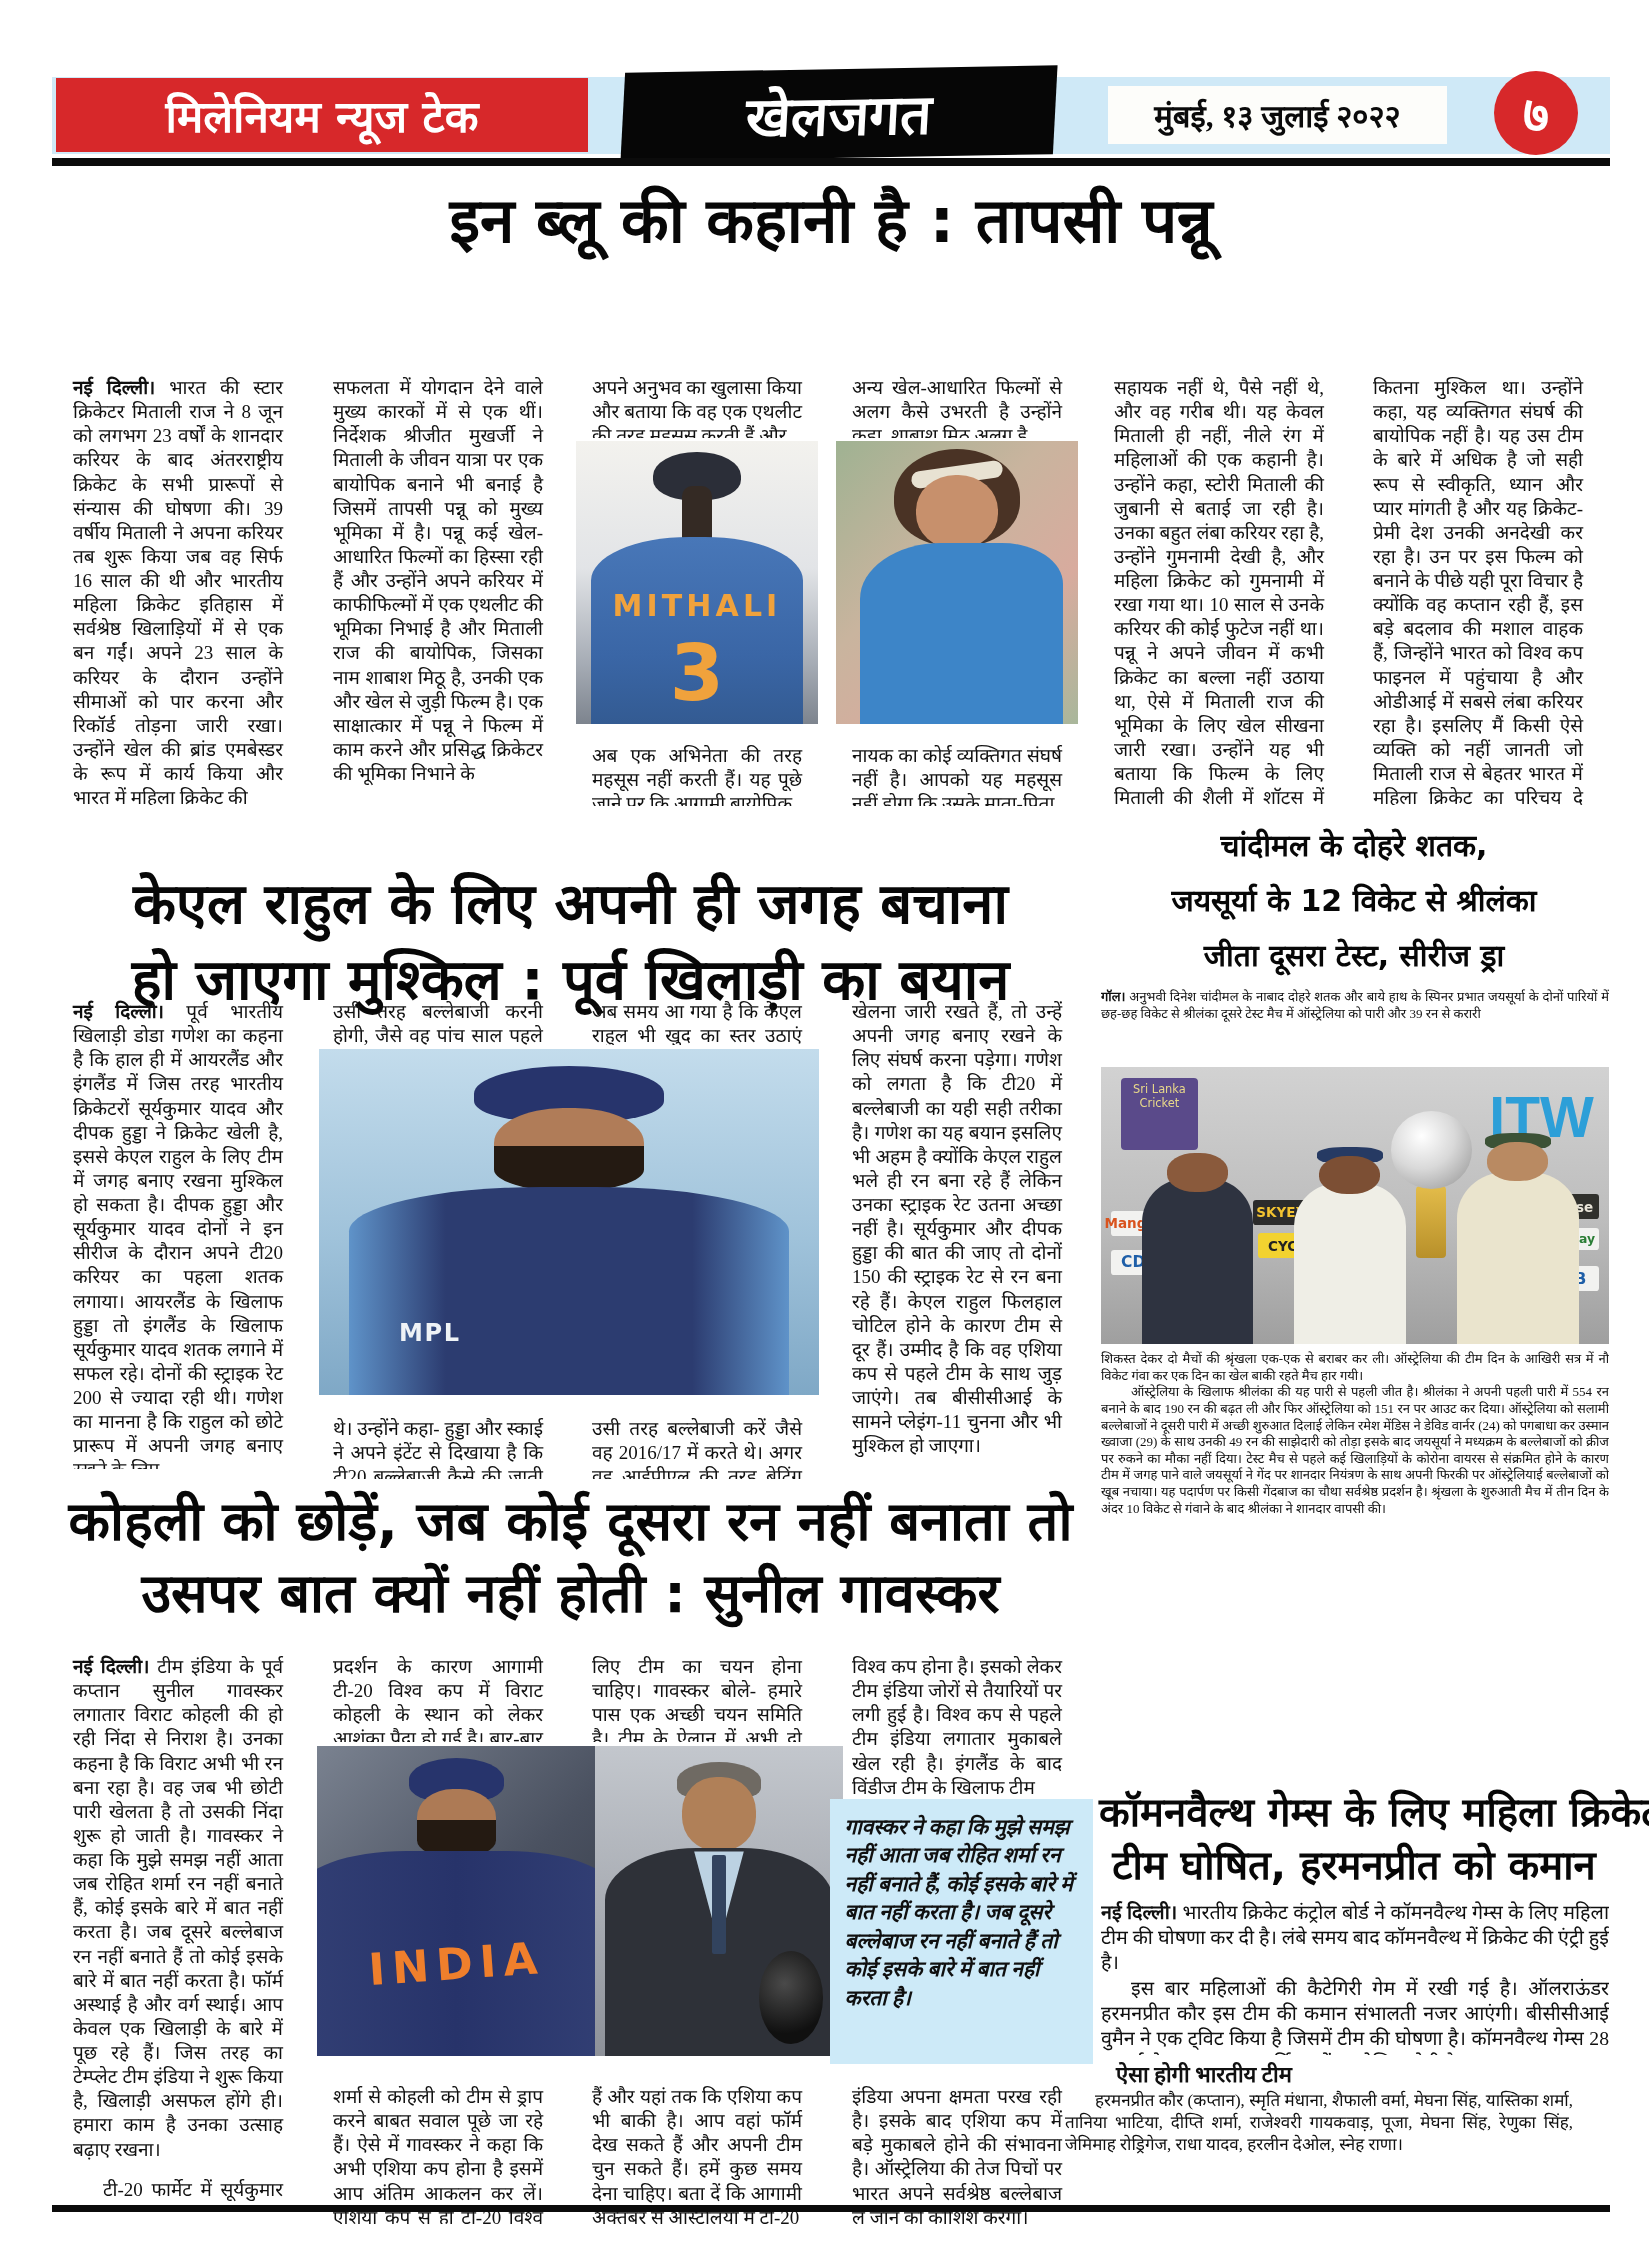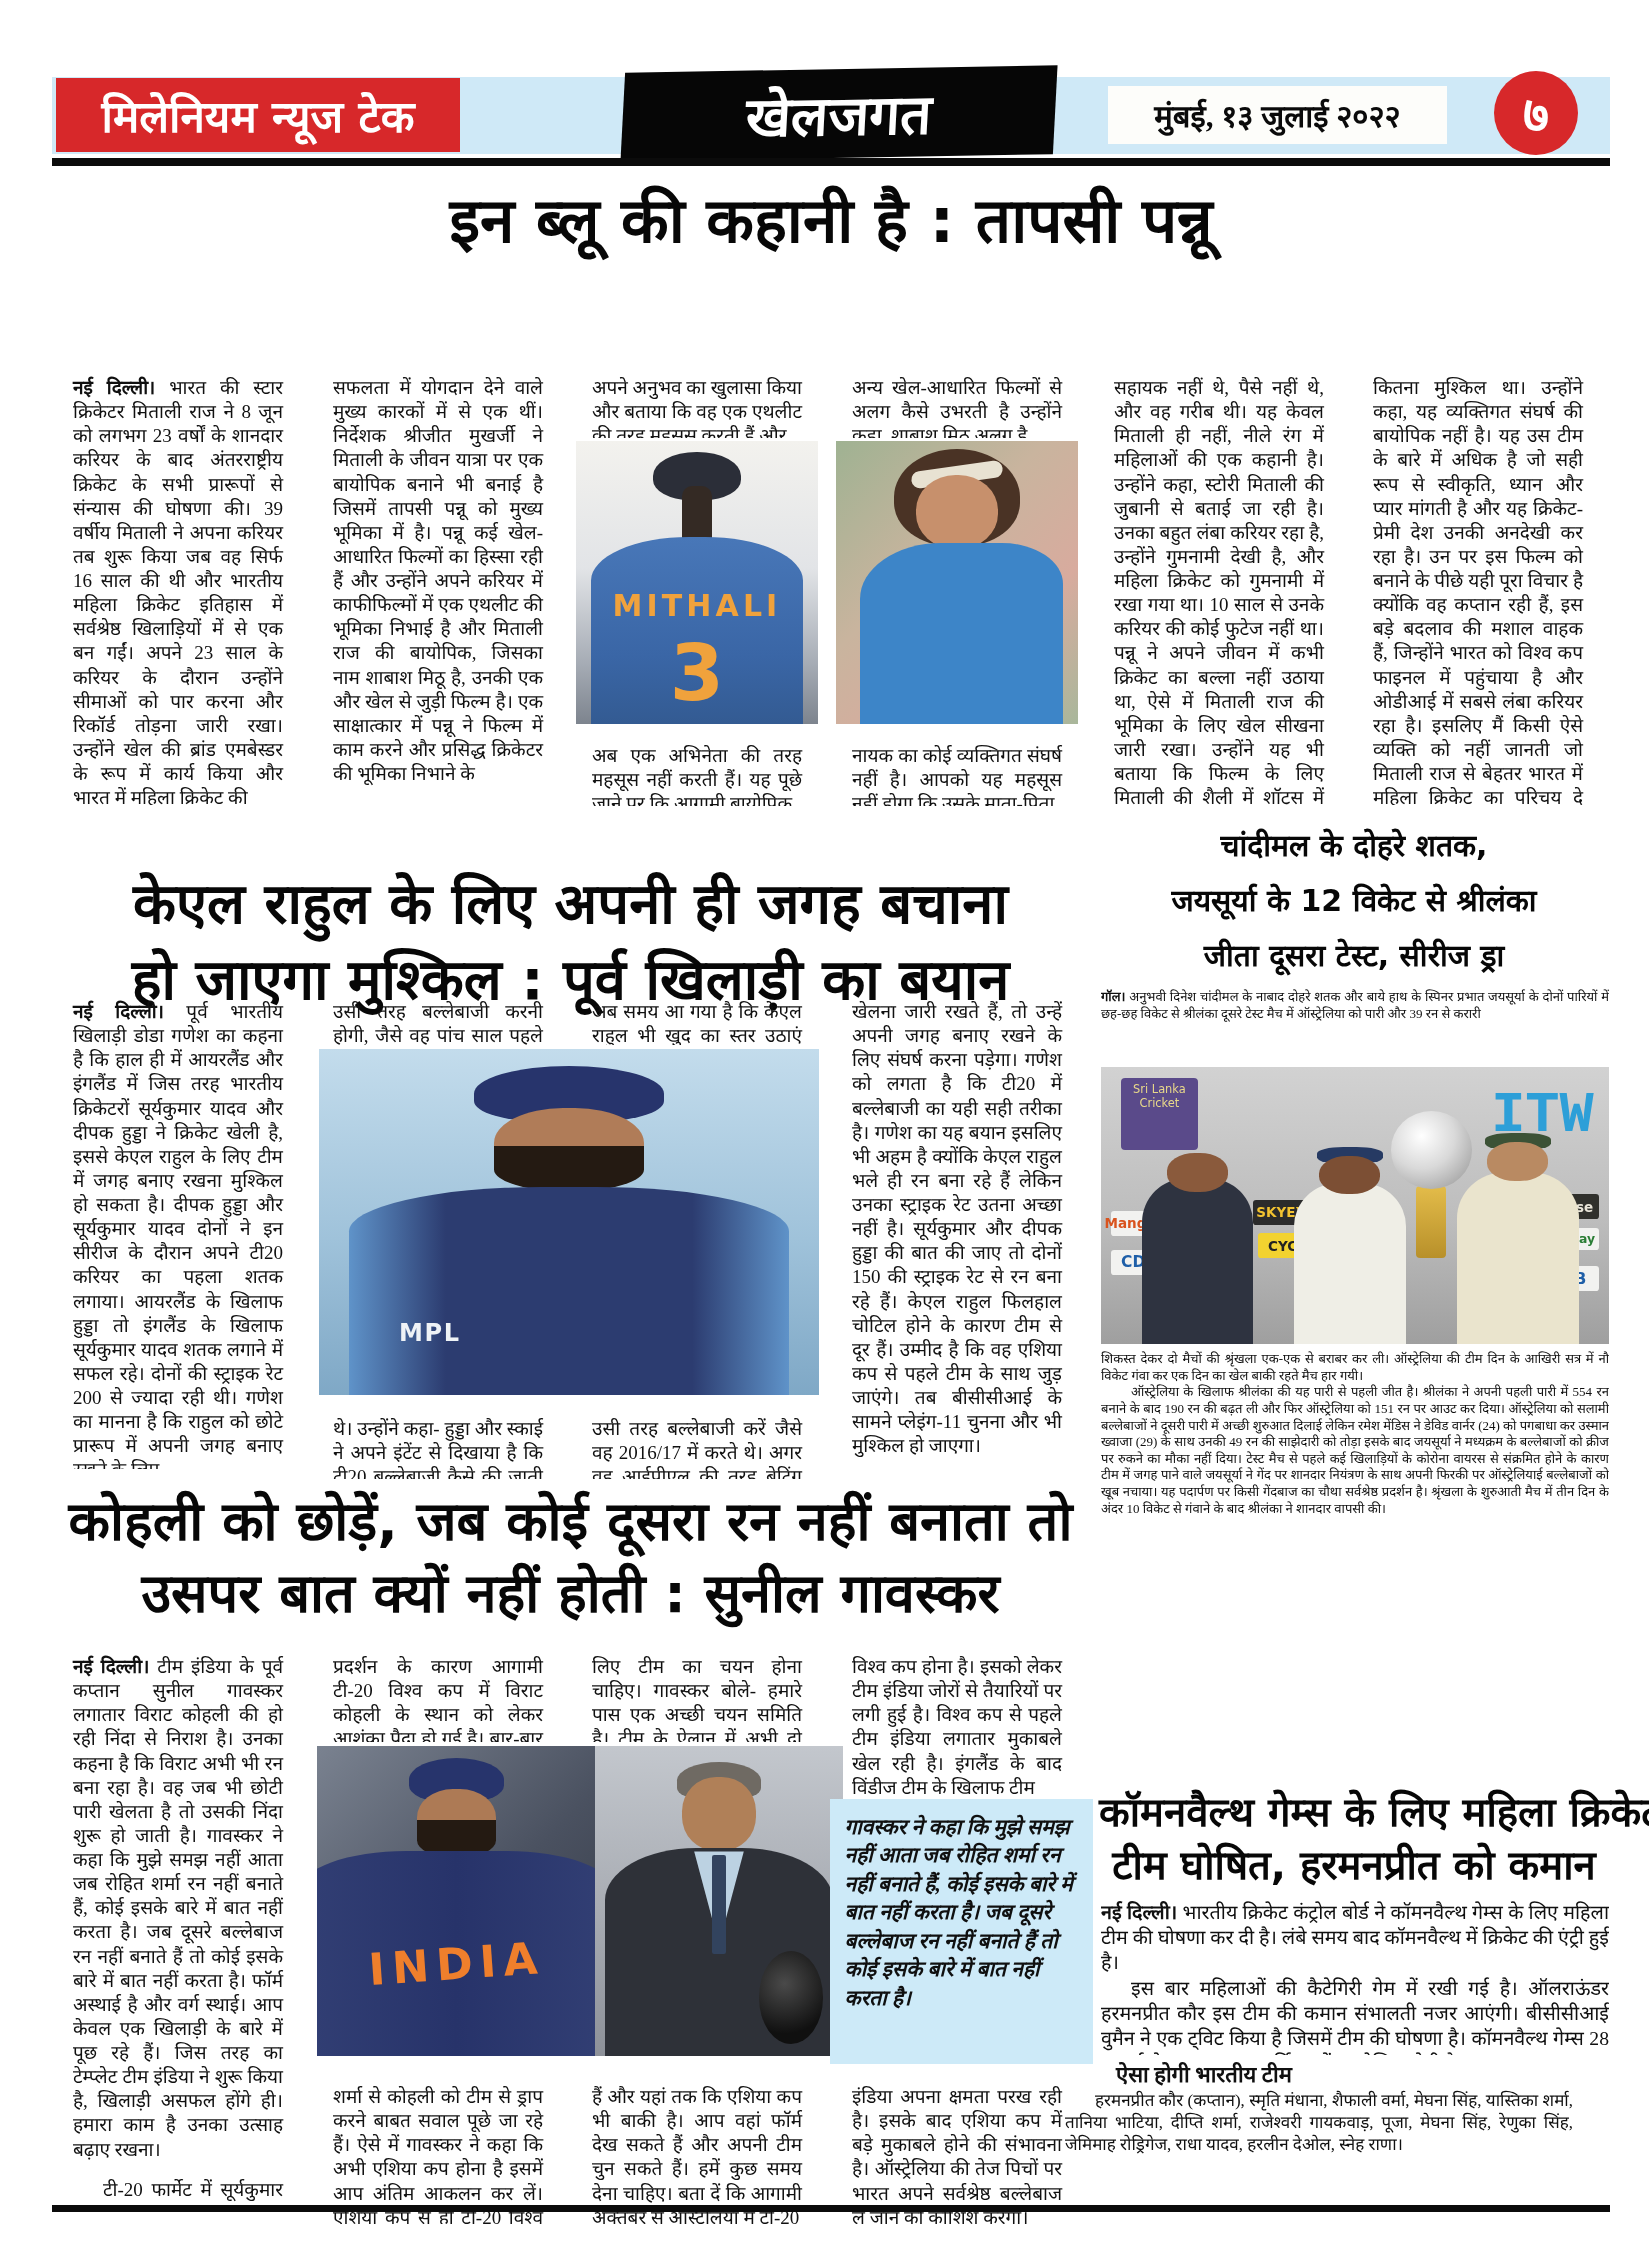--- a/index.html
+++ b/index.html
@@ -63,21 +63,21 @@
   .ph-rahul{background:linear-gradient(180deg,#c3dcec 0%,#9fc2da 55%,#7fa8c6 100%);text-align:right;}
   .rah-cap{left:31%;top:5%;width:38%;height:16%;background:#27346c;border-radius:50% 50% 38% 38%;}
   .rah-face{left:35%;top:17%;width:30%;height:22%;background:#b07c58;border-radius:46%;}
   .rah-beard{left:35%;top:28%;width:30%;height:13%;background:#241a12;border-radius:0 0 48% 48%;}
   .rah-jersey{left:6%;top:40%;width:88%;height:64%;background:linear-gradient(90deg,#5f93c9 0%,#2c3c70 22%,#2c3c70 78%,#5f93c9 100%);border-radius:44% 44% 0 0/20% 20% 0 0;}
   .rah-mpl{left:16%;top:78%;color:#eef2f6;font-family:"DejaVu Sans",sans-serif;font-weight:900;font-size:24px;letter-spacing:1.6px;}
   
   .ph-trophy{background:linear-gradient(180deg,#d2d2d2 0%,#bdbdbd 55%,#9f9f9f 100%);}
   .tr-slc{left:4%;top:4%;width:15%;height:26%;background:#5a4a8a;border-radius:4.1px;color:#e8d88a;
       font-family:"DejaVu Sans",sans-serif;font-size:11.4px;line-height:1.2;text-align:center;padding-top:5.2px;box-sizing:border-box;}
-  .tr-itw{right:3%;top:6%;color:#2d9fd8;font-family:Liberation Mono, monospace;font-weight:900;font-size:57px;}
+  .tr-itw{right:3%;top:6%;color:#2d9fd8;font-family:Liberation Sans, sans-serif;font-weight:900;font-size:57px;}
   .tr-panel{background:#f2f2f0;border-radius:3.1px;font-family:"DejaVu Sans",sans-serif;font-weight:700;
       text-align:center;color:#333;display:flex;align-items:center;justify-content:center;}
   .tr-man1{left:8%;top:40%;width:22%;height:62%;background:#2e3340;border-radius:40% 40% 0 0/26% 26% 0 0;}
   .tr-head1{left:13%;top:31%;width:12%;height:14%;background:#8a5a3c;border-radius:46%;}
   .tr-man2{left:38%;top:42%;width:22%;height:60%;background:#efeee6;border-radius:40% 40% 0 0/26% 26% 0 0;}
   .tr-head2{left:43%;top:32%;width:12%;height:14%;background:#7c4f34;border-radius:46%;}
   .tr-cap2{left:42.5%;top:29%;width:13%;height:6%;background:#263a63;border-radius:40%;}
   .tr-man3{left:70%;top:38%;width:24%;height:64%;background:#eae4cd;border-radius:40% 40% 0 0/26% 26% 0 0;}
   .tr-head3{left:76%;top:27%;width:12%;height:14%;background:#b98a62;border-radius:46%;}
   .tr-cap3{left:75.5%;top:24%;width:13%;height:6%;background:#3c5236;border-radius:40%;}
@@ -99,21 +99,21 @@
   .gav-shirt{left:40%;top:34%;width:20%;height:30%;background:#bcd2e2;clip-path:polygon(0 0,100% 0,50% 100%);}
   .gav-tie{left:47%;top:35%;width:6%;height:32%;background:#32435e;border-radius:2.1px;}
   .gav-mic{left:66%;top:66%;width:26%;height:30%;background:radial-gradient(circle at 40% 35%,#4a4a4a,#101010 70%);border-radius:50%;}
 </style>
 </head>
 <body>
 
 <div class="page">
 
   <div class="abs strip" style="left:52px;top:77px;width:1558px;height:77px;"></div>
-  <div class="abs mast-red" style="left:56px;top:78px;width:404px;height:74px;">
+  <div class="abs mast-red" style="left:56px;top:78px;width:532px;height:74px;">
     <span>मिलेनियम न्यूज टेक</span>
   </div>
   <div class="abs mast-black" style="left:623px;top:69px;width:432px;height:89px;">
     <span>खेलजगत</span>
   </div>
   <div class="abs mast-date" style="left:1108px;top:86px;width:339px;height:58px;">
     <span>मुंबई, १३ जुलाई २०२२</span>
   </div>
   <div class="abs mast-circle" style="left:1494px;top:71px;width:84px;height:84px;">
     <span>७</span>

